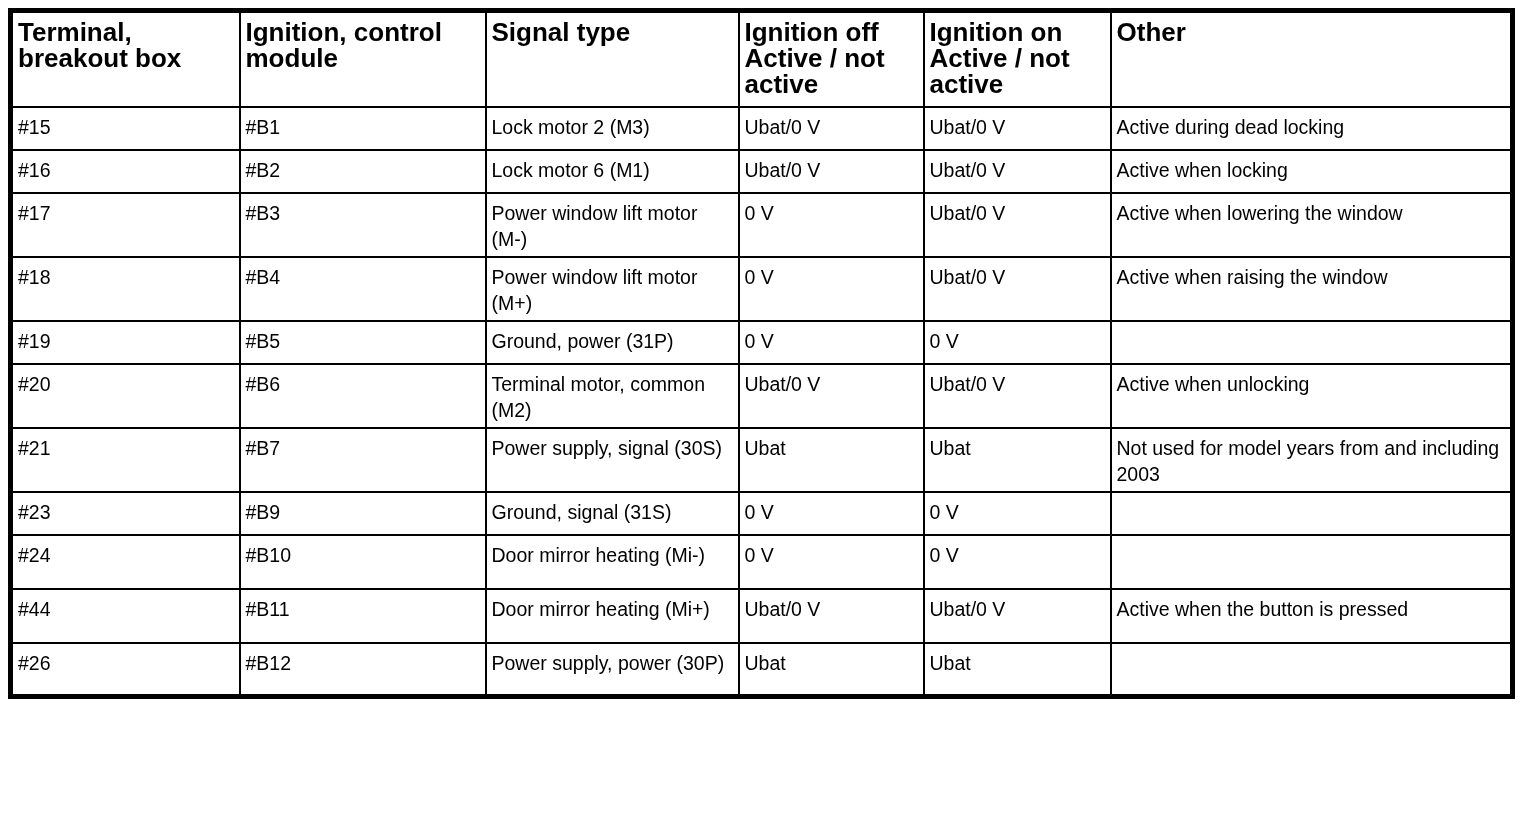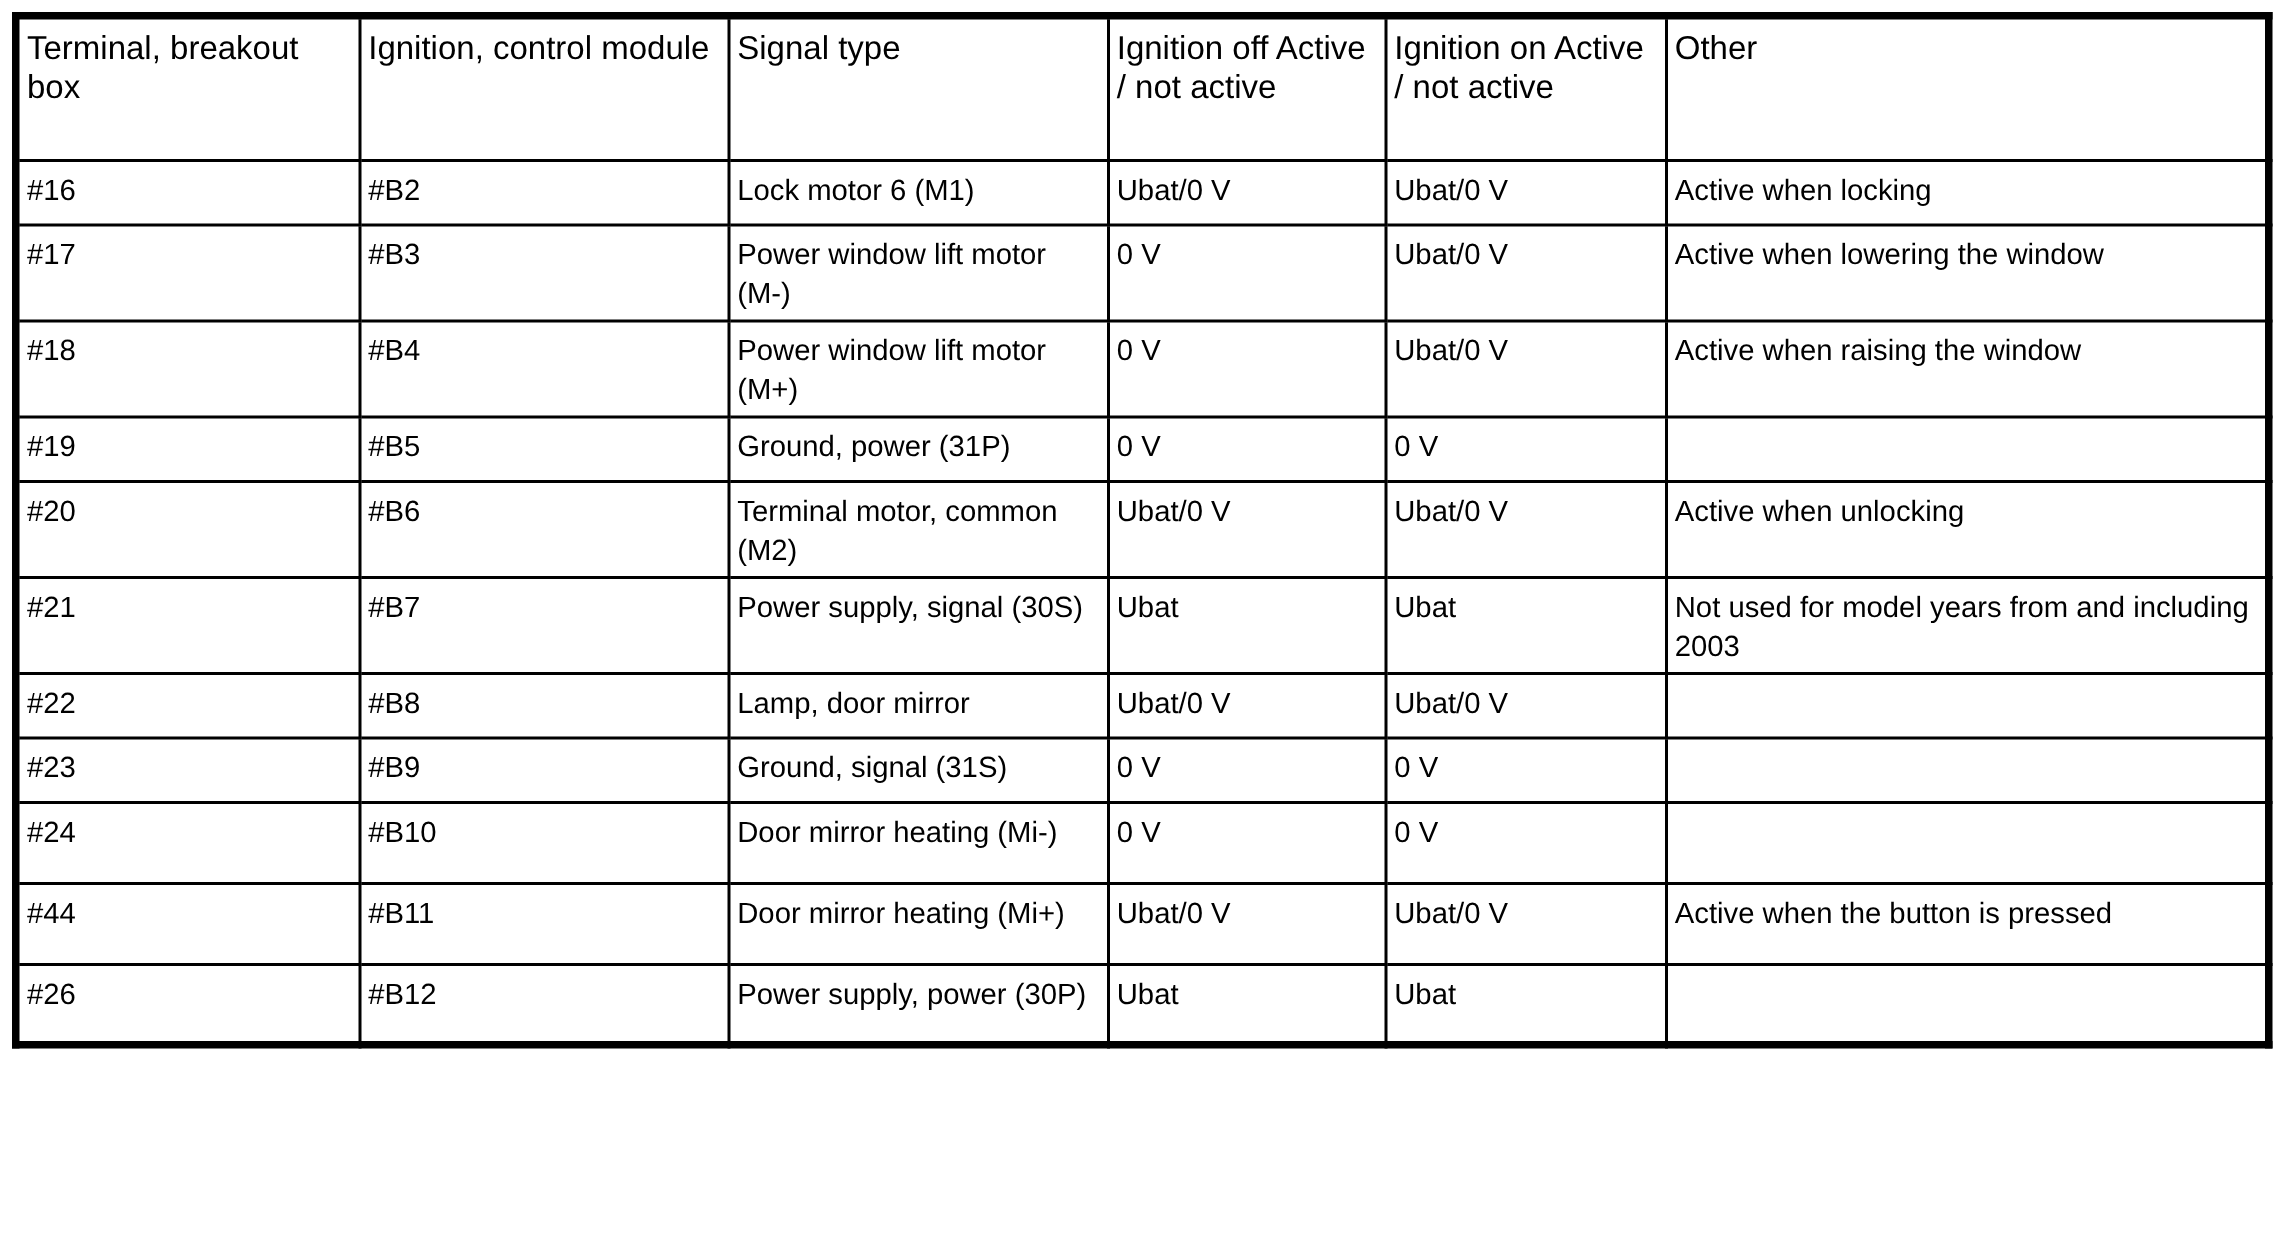--- a/index.html
+++ b/index.html
@@ -27,22 +27,22 @@
     border: 2px solid #000000;
     vertical-align: top;
     text-align: left;
     padding: 6px 6px 4px 5px;
     font-size: 19.5px;
     line-height: 26px;
     overflow: hidden;
     word-wrap: break-word;
   }
   table.signal-table th {
-    font-weight: normal;
-    font-size: 22px;
+    font-weight: bold;
+    font-size: 26px;
   }
   tr.hdr  { height: 96px; }
   tr.short{ height: 43px; }
   tr.tall { height: 54px; }
 </style>
 </head>
 <body>
 
 <div class="page">
   <table class="signal-table">
@@ -58,20 +58,28 @@
       <tr class="hdr">
         <th>Terminal, breakout box</th>
         <th>Ignition, control module</th>
         <th>Signal type</th>
         <th>Ignition off Active / not active</th>
         <th>Ignition on Active / not active</th>
         <th>Other</th>
       </tr>
     </thead>
     <tbody>
+      <tr class="short">
+        <td>#15</td>
+        <td>#B1</td>
+        <td>Lock motor 2 (M3)</td>
+        <td>Ubat/0 V</td>
+        <td>Ubat/0 V</td>
+        <td>Active during dead locking</td>
+      </tr>
       <tr class="short">
         <td>#16</td>
         <td>#B2</td>
         <td>Lock motor 6 (M1)</td>
         <td>Ubat/0 V</td>
         <td>Ubat/0 V</td>
         <td>Active when locking</td>
       </tr>
       <tr class="tall">
         <td>#17</td>
@@ -107,28 +115,20 @@
       </tr>
       <tr class="tall">
         <td>#21</td>
         <td>#B7</td>
         <td>Power supply, signal (30S)</td>
         <td>Ubat</td>
         <td>Ubat</td>
         <td>Not used for model years from and including 2003</td>
       </tr>
       <tr class="short">
-        <td>#22</td>
-        <td>#B8</td>
-        <td>Lamp, door mirror</td>
-        <td>Ubat/0 V</td>
-        <td>Ubat/0 V</td>
-        <td></td>
-      </tr>
-      <tr class="short">
         <td>#23</td>
         <td>#B9</td>
         <td>Ground, signal (31S)</td>
         <td>0 V</td>
         <td>0 V</td>
         <td></td>
       </tr>
       <tr class="tall">
         <td>#24</td>
         <td>#B10</td>

